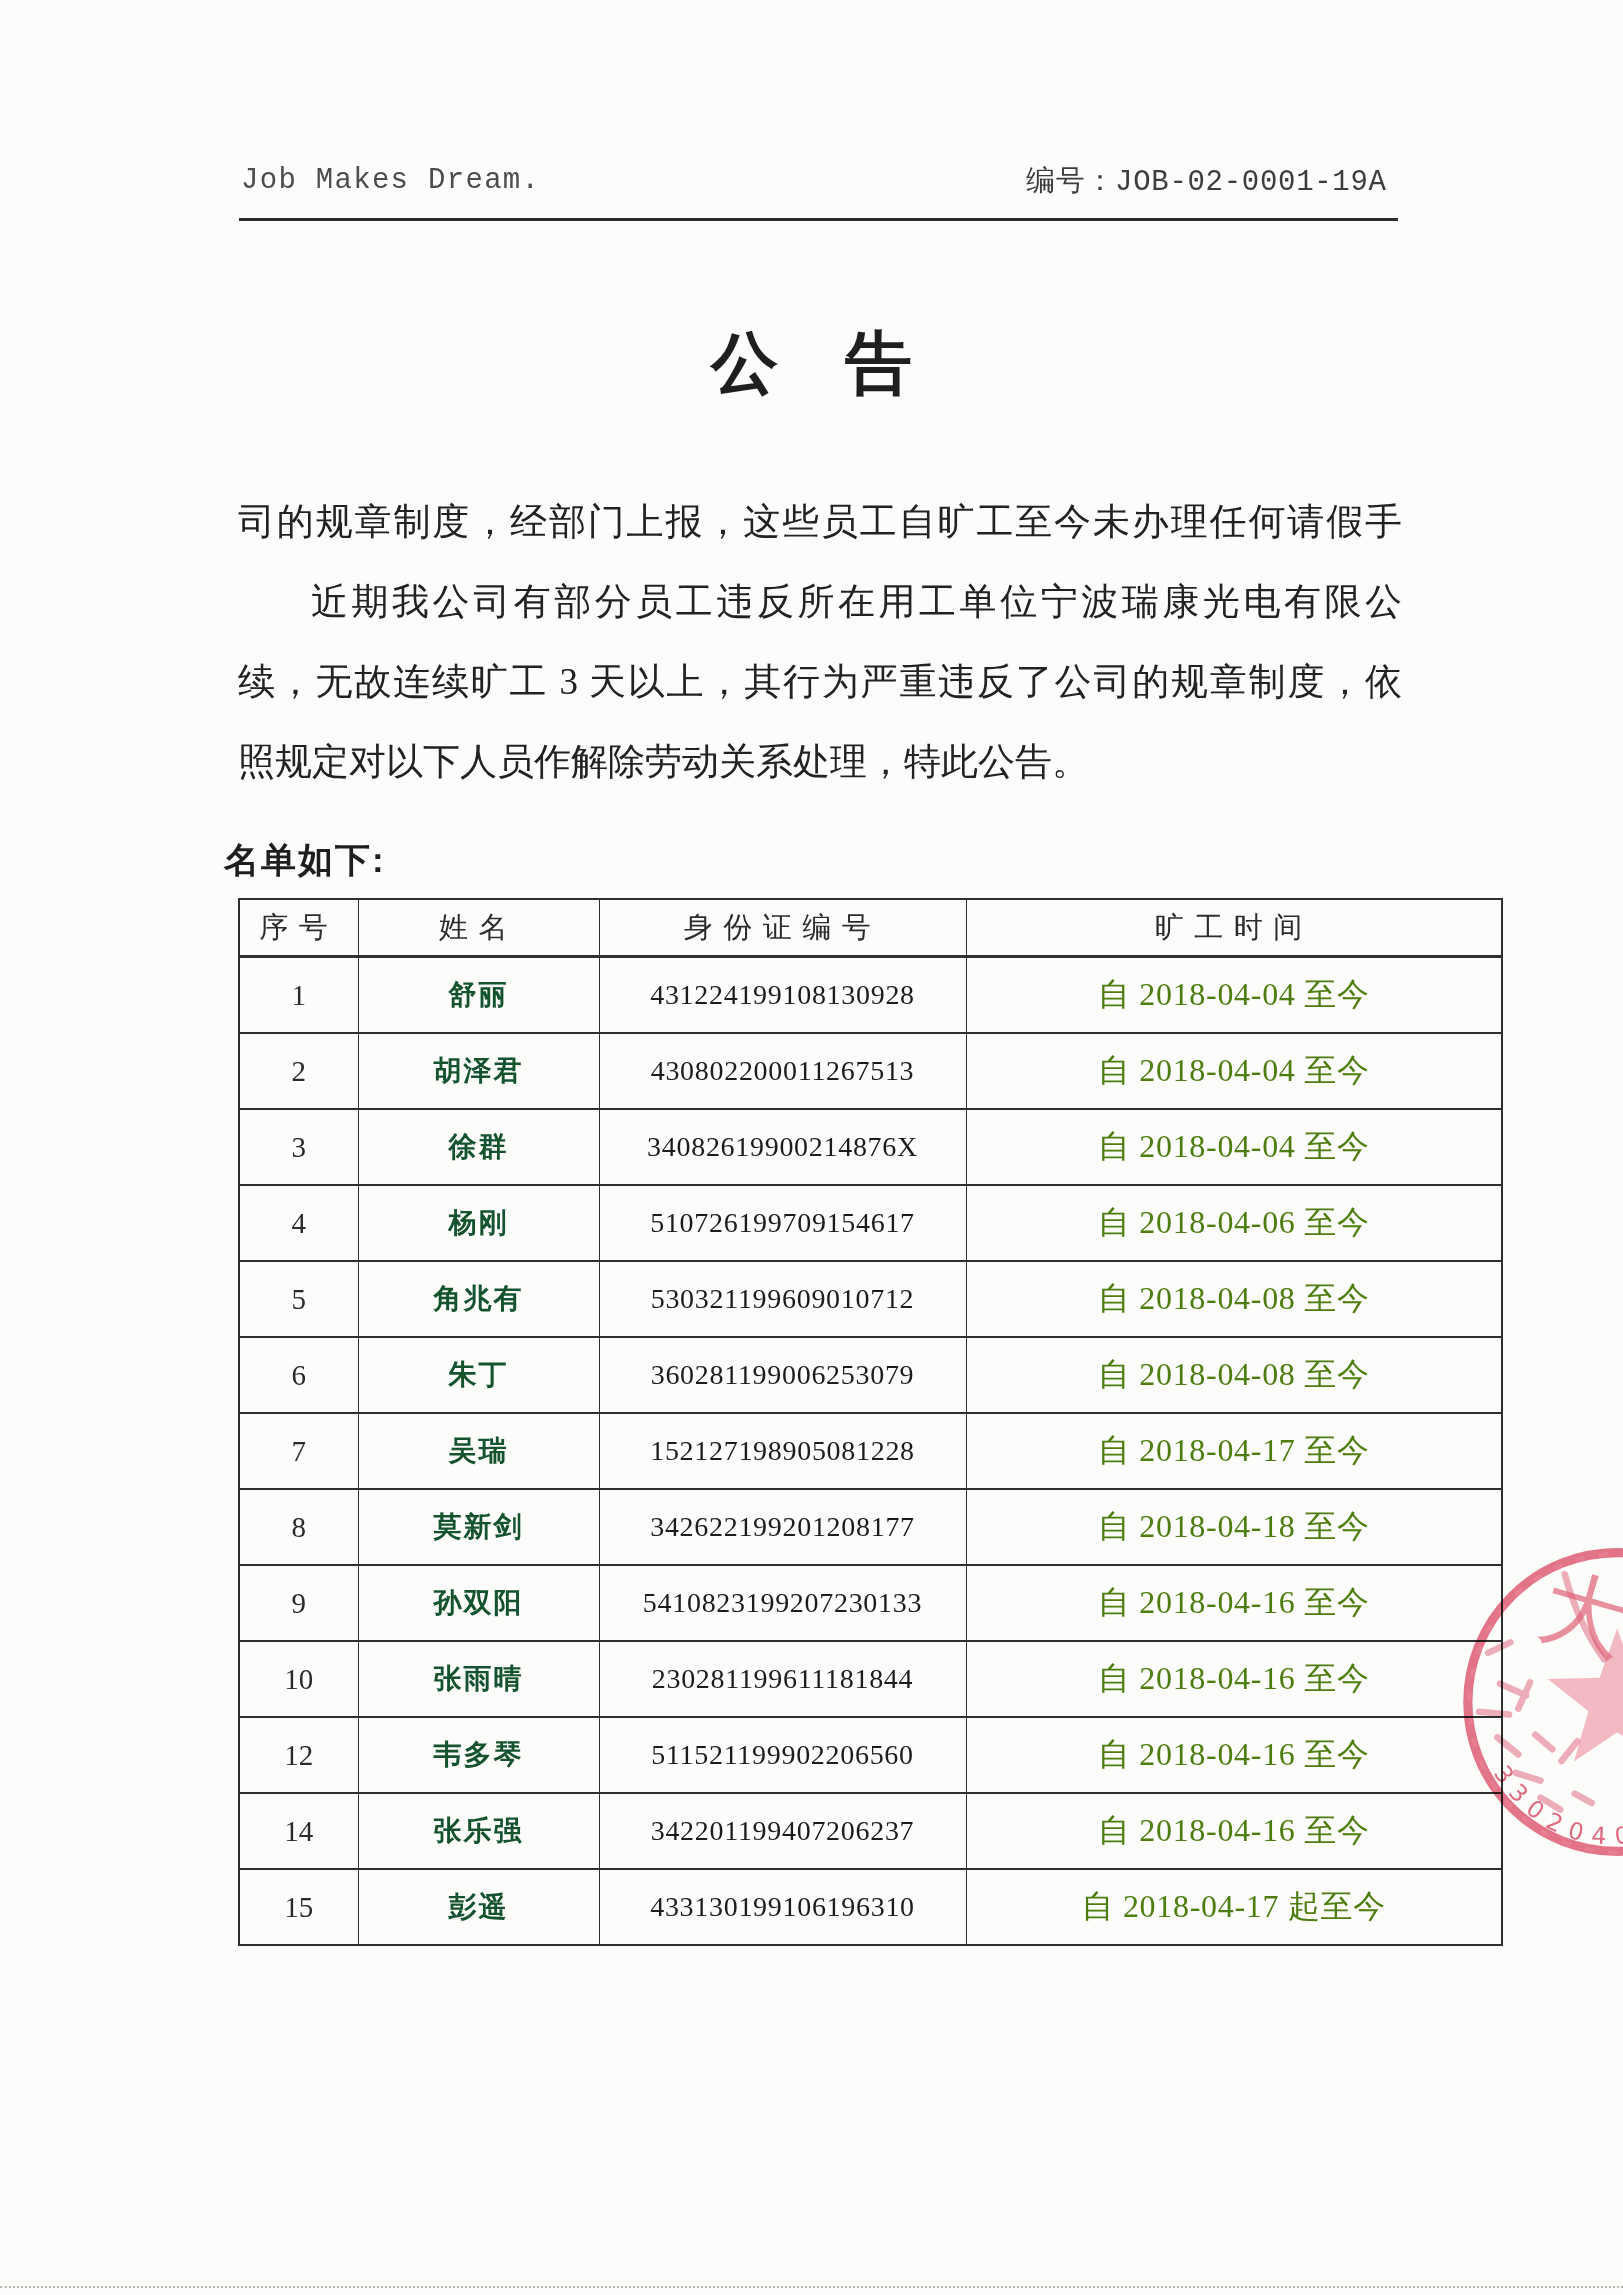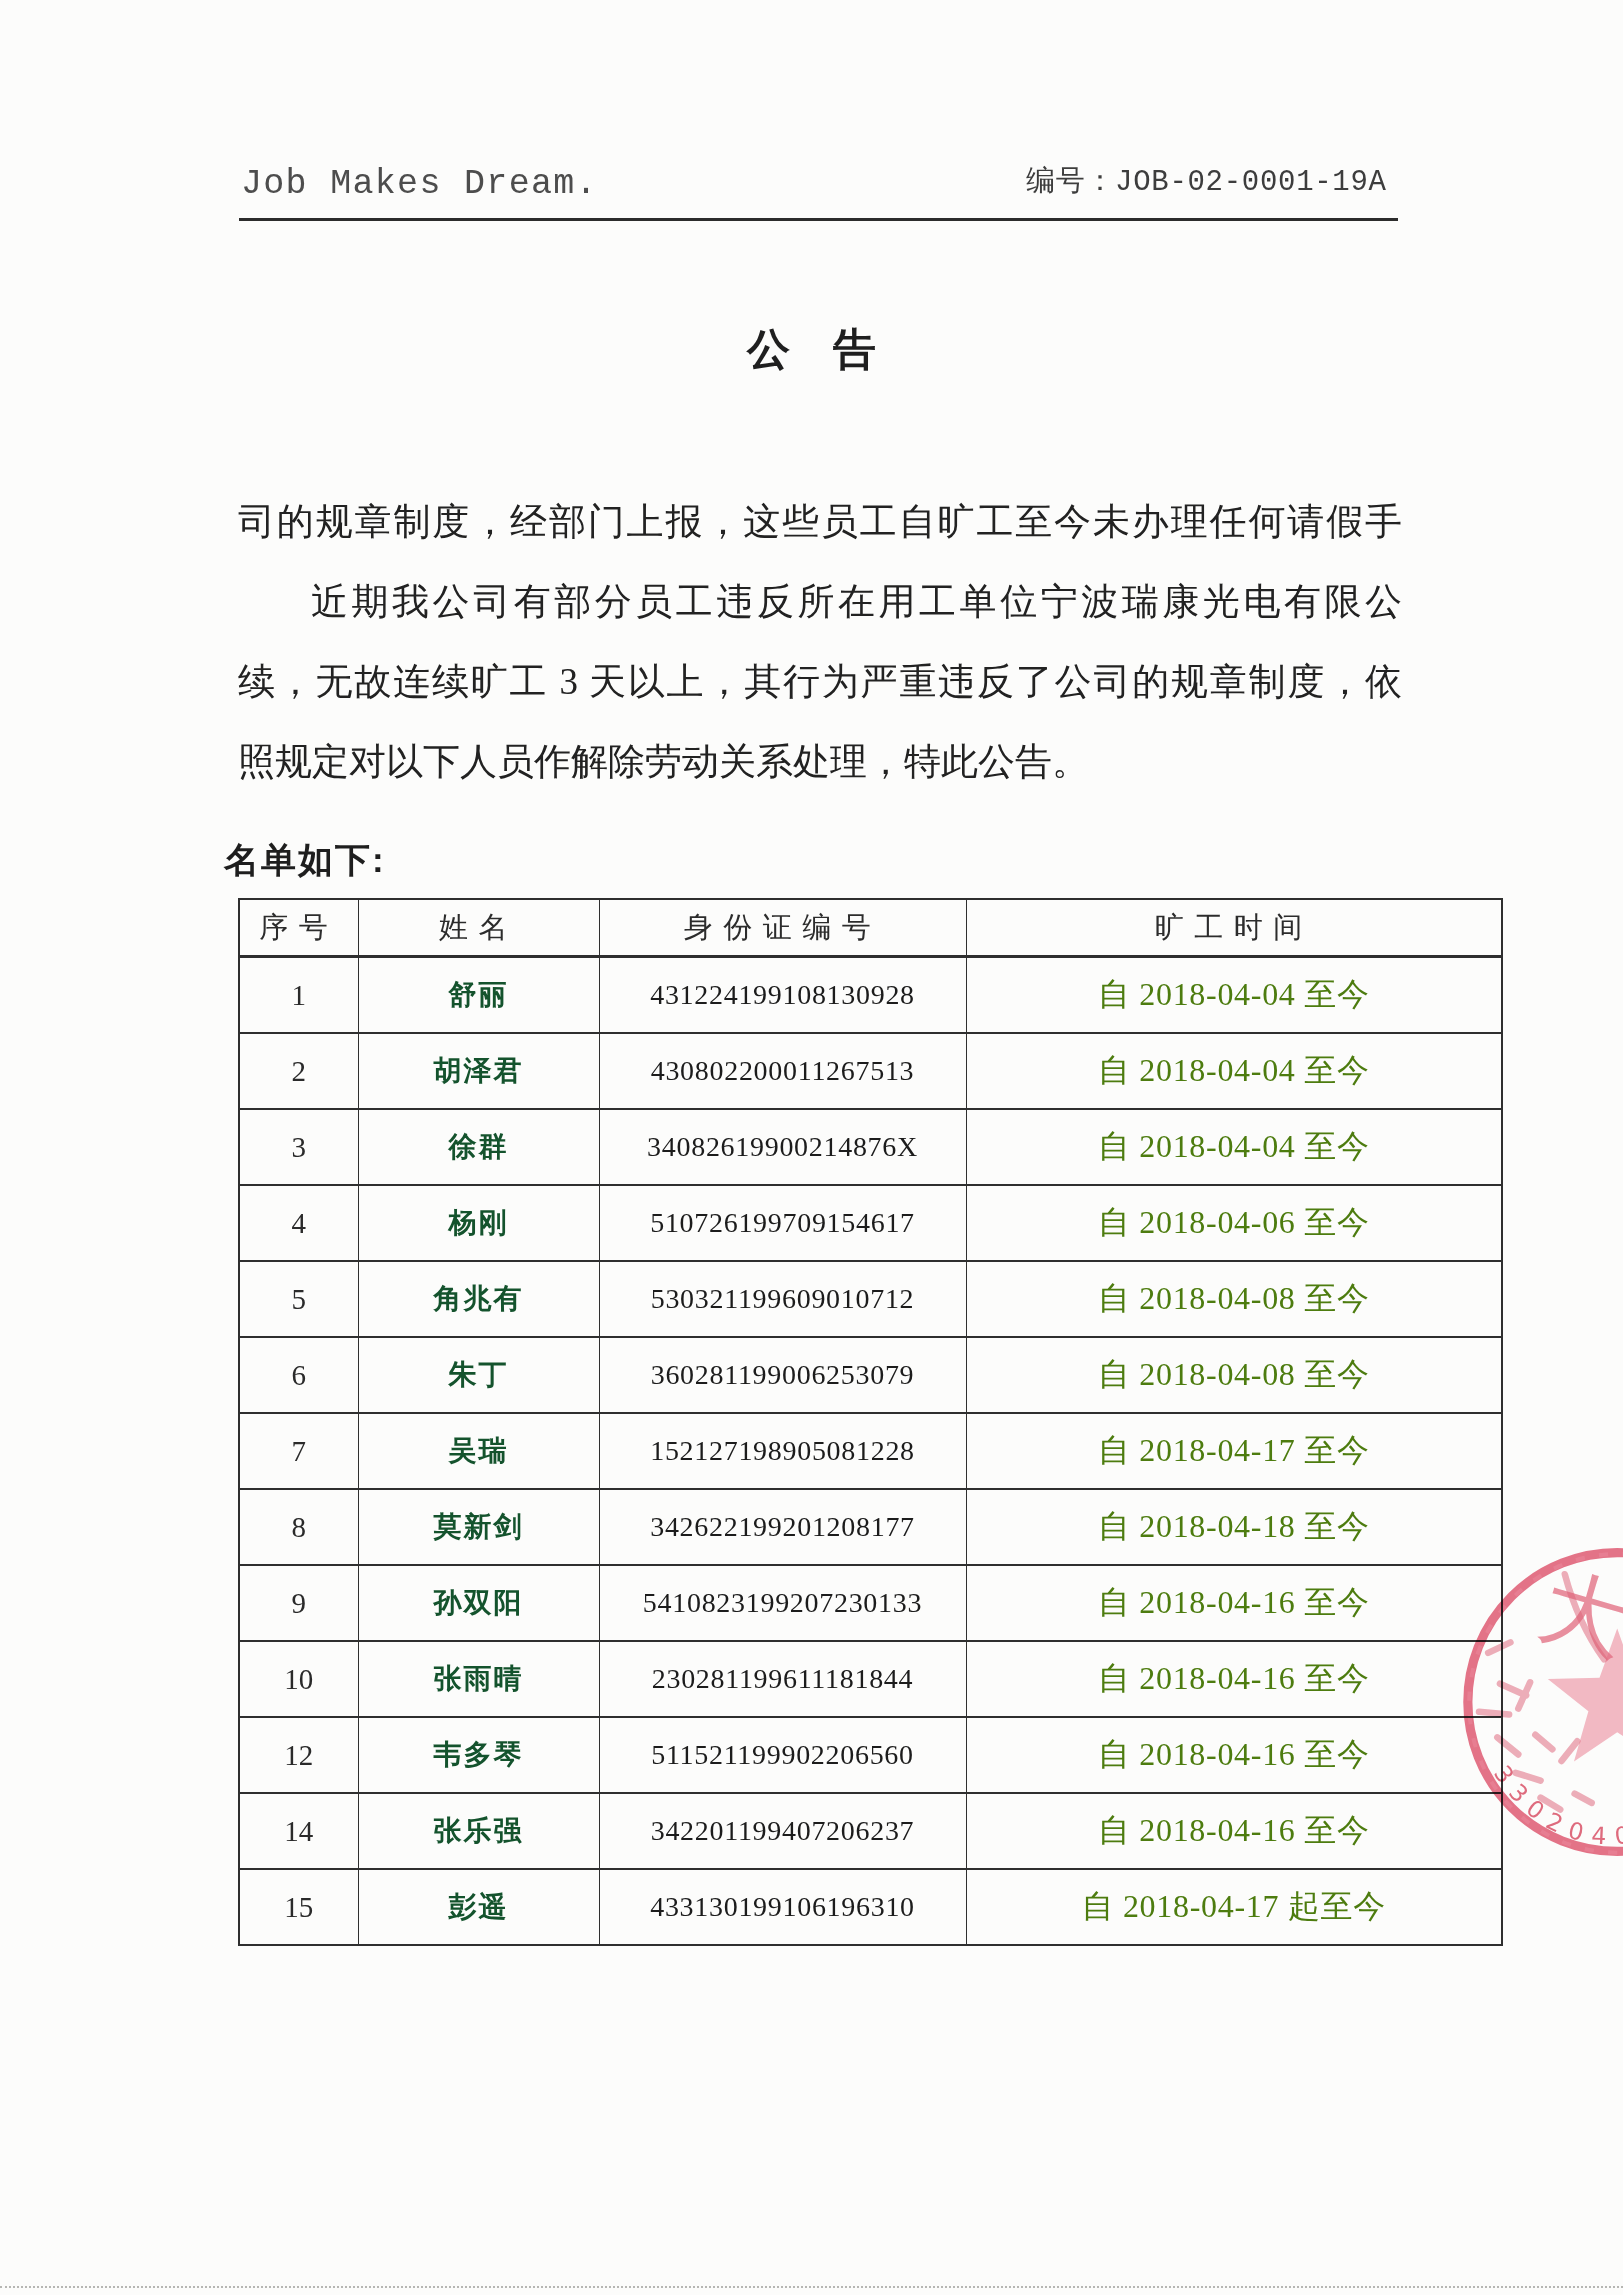--- a/index.html
+++ b/index.html
@@ -10,37 +10,37 @@
     overflow:hidden;
     font-family:"Liberation Serif", serif;
     color:#2a2a2a;
   }
   .page{position:absolute;inset:0;}
 
   
   .hdr-left{
     position:absolute;left:241px;top:164px;
     font-family:"Liberation Mono", monospace;
-    font-size:35px;letter-spacing:1.3px;color:#4d4d4d;
+    font-size:29px;letter-spacing:1.3px;color:#4d4d4d;
   }
   .hdr-right{
     position:absolute;top:161px;left:1026px;
     font-family:"Liberation Mono", monospace;
     font-size:29px;letter-spacing:0.7px;color:#3d3d3d;
   }
   .hdr-rule{
     position:absolute;left:239px;top:218px;
     width:1159px;height:3.3px;background:#2c2c2c;
   }
 
   
   .doc-title{
     position:absolute;left:0;top:325px;width:1623px;
     margin:0;text-align:center;
-    font-size:43px;line-height:1.15;font-weight:bold;
+    font-size:67px;line-height:1.15;font-weight:bold;
     font-family:"Liberation Serif", serif;color:#1f1f1f;
   }
 
   
   .paragraph{
     position:absolute;left:238px;top:482px;width:1164px;
     font-size:37px;color:#222;
   }
   .paragraph .pline{
     height:80px;line-height:80px;

